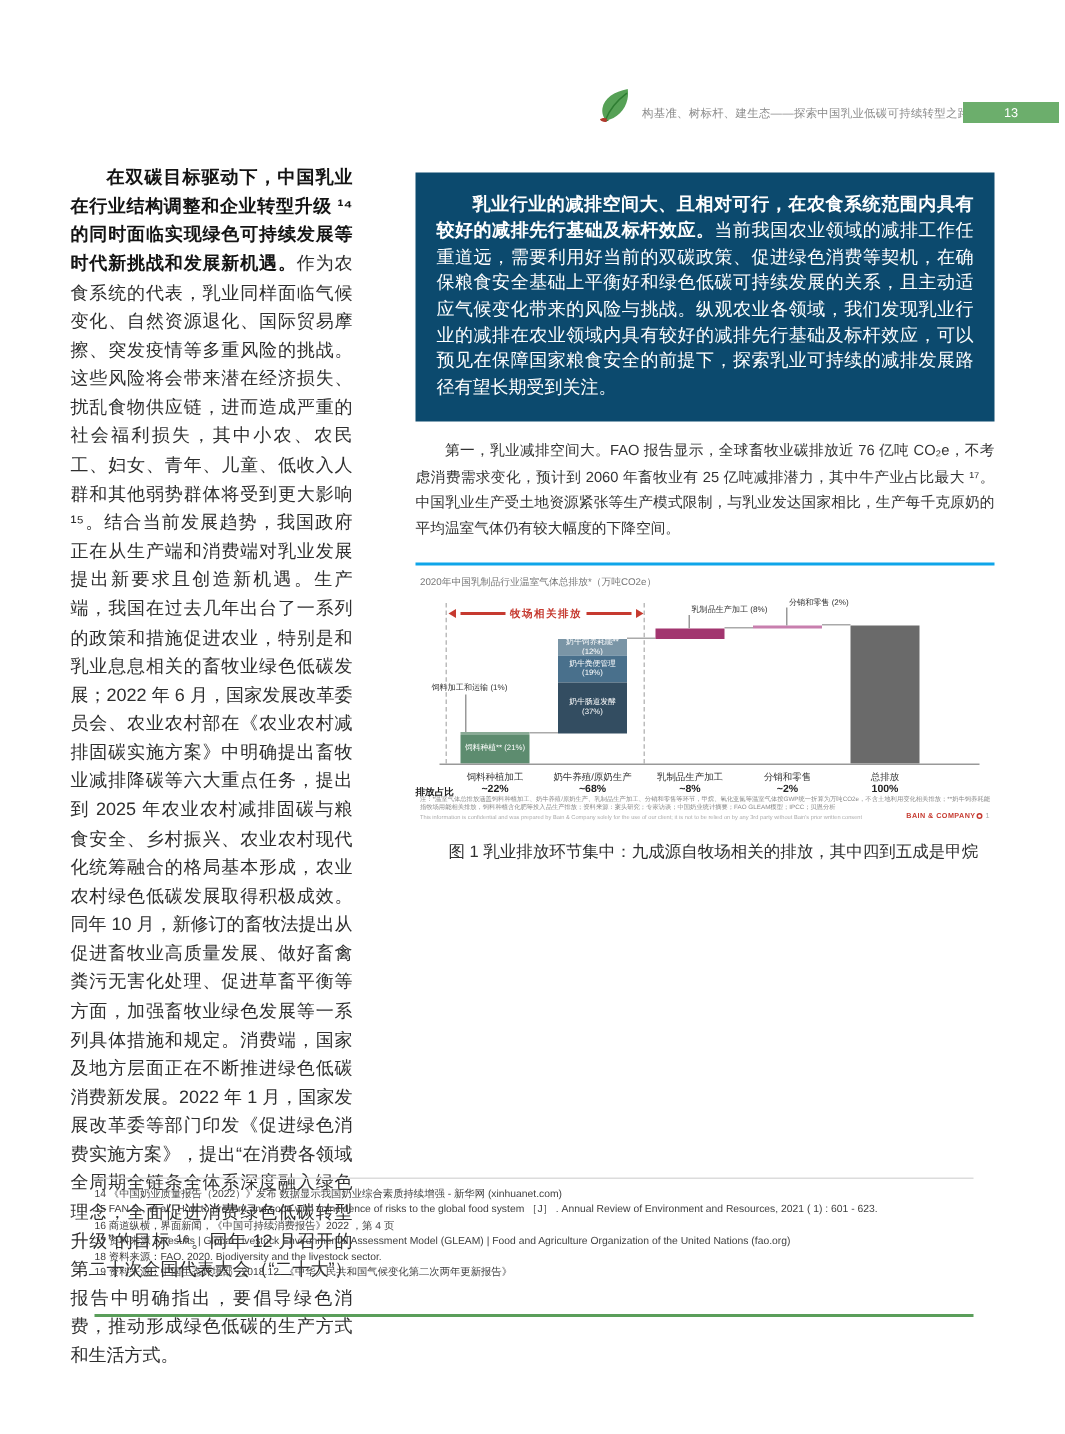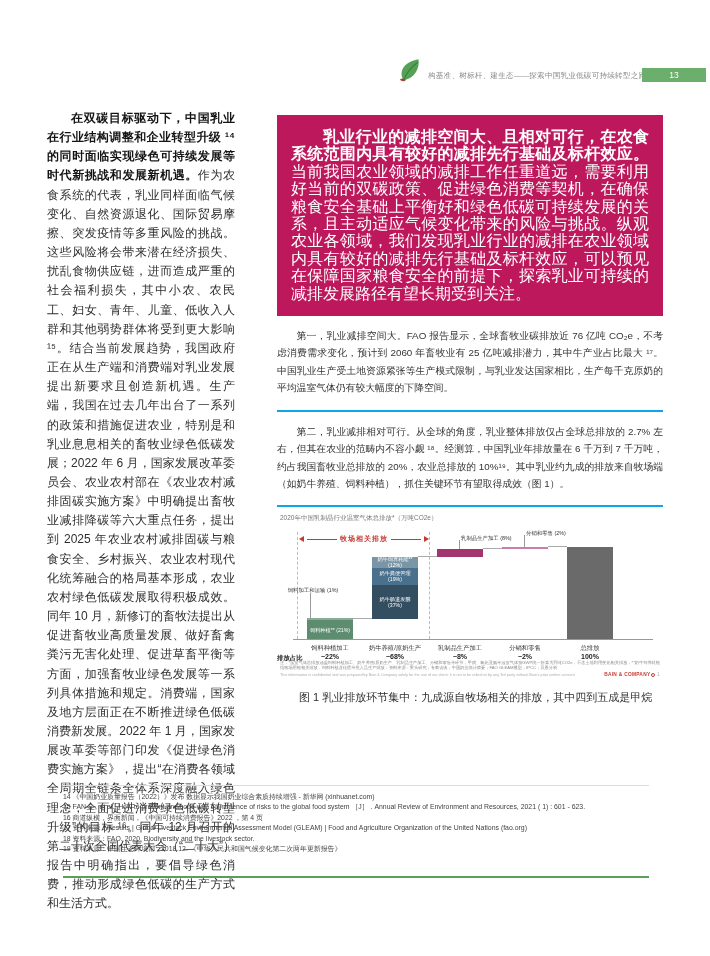--- a/index.html
+++ b/index.html
@@ -12,21 +12,21 @@
   .hdr-title{position:absolute;left:428px;top:71px;font-size:7.6px;color:#8c8c8c;letter-spacing:.2px;white-space:nowrap}
   .hdr-page{position:absolute;left:642px;top:68px;width:64px;height:14px;background:#6cae6c;color:#fff;font-size:8.5px;text-align:center;line-height:14px}
 
   
   .left-col{position:absolute;left:47px;top:109px;width:188px;font-size:12px;line-height:19.15px;text-align:justify;color:#2e2e2e}
   .left-col p{text-indent:2em}
   .lead{font-weight:bold;color:#141414}
 
   
   .right-col{position:absolute;left:277px;top:115px;width:386px}
-  .green-box{background:#be185d;color:#fff;padding:13px 14px 14px;font-size:16px;line-height:17.4px;text-align:justify}
+  .green-box{background:#0c4a6e;color:#fff;padding:13px 14px 14px;font-size:12px;line-height:17.4px;text-align:justify}
   .green-box p{text-indent:2em}
   .gb-bold{font-weight:bold}
   .rc-p{font-size:9.8px;line-height:17.4px;color:#333;text-align:justify;padding:11px 0 13px;text-indent:2em}
   .rc-bordered{border-bottom:2px solid #0ea5e9}
 
   
   .chart{position:relative;width:386px;height:168px;margin-top:6px}
   .chart-title{position:absolute;left:3px;top:1px;font-size:6.5px;color:#777}
   .plot{position:absolute;left:0;top:15px;width:386px;height:111px}
   .axis{position:absolute;left:16px;bottom:-1px;width:360px;height:1px;background:#999}
@@ -76,21 +76,20 @@
     <p><span class="lead">在双碳目标驱动下，中国乳业在行业结构调整和企业转型升级 ¹⁴ 的同时面临实现绿色可持续发展等时代新挑战和发展新机遇。</span><span>作为农食系统的代表，乳业同样面临气候变化、自然资源退化、国际贸易摩擦、突发疫情等多重风险的挑战。这些风险将会带来潜在经济损失、扰乱食物供应链，进而造成严重的社会福利损失，其中小农、农民工、妇女、青年、儿童、低收入人群和其他弱势群体将受到更大影响 ¹⁵。结合当前发展趋势，我国政府正在从生产端和消费端对乳业发展提出新要求且创造新机遇。生产端，我国在过去几年出台了一系列的政策和措施促进农业，特别是和乳业息息相关的畜牧业绿色低碳发展；2022 年 6 月，国家发展改革委员会、农业农村部在《农业农村减排固碳实施方案》中明确提出畜牧业减排降碳等六大重点任务，提出到 2025 年农业农村减排固碳与粮食安全、乡村振兴、农业农村现代化统筹融合的格局基本形成，农业农村绿色低碳发展取得积极成效。同年 10 月，新修订的畜牧法提出从促进畜牧业高质量发展、做好畜禽粪污无害化处理、促进草畜平衡等方面，加强畜牧业绿色发展等一系列具体措施和规定。消费端，国家及地方层面正在不断推进绿色低碳消费新发展。2022 年 1 月，国家发展改革委等部门印发《促进绿色消费实施方案》，提出“在消费各领域全周期全链条全体系深度融入绿色理念，全面促进消费绿色低碳转型升级”的目标 ¹⁶。同年 12 月召开的第二十次全国代表大会（“二十大”）报告中明确指出，要倡导绿色消费，推动形成绿色低碳的生产方式和生活方式。</span></p>
   </div>
 
   <div class="right-col">
 
     <div class="green-box">
       <p><span class="gb-bold">乳业行业的减排空间大、且相对可行，在农食系统范围内具有较好的减排先行基础及标杆效应。</span><span>当前我国农业领域的减排工作任重道远，需要利用好当前的双碳政策、促进绿色消费等契机，在确保粮食安全基础上平衡好和绿色低碳可持续发展的关系，且主动适应气候变化带来的风险与挑战。纵观农业各领域，我们发现乳业行业的减排在农业领域内具有较好的减排先行基础及标杆效应，可以预见在保障国家粮食安全的前提下，探索乳业可持续的减排发展路径有望长期受到关注。</span></p>
     </div>
 
     <p class="rc-p rc-bordered">第一，乳业减排空间大。FAO 报告显示，全球畜牧业碳排放近 76 亿吨 CO₂e，不考虑消费需求变化，预计到 2060 年畜牧业有 25 亿吨减排潜力，其中牛产业占比最大 ¹⁷。中国乳业生产受土地资源紧张等生产模式限制，与乳业发达国家相比，生产每千克原奶的平均温室气体仍有较大幅度的下降空间。</p>
-    <p class="rc-p rc-bordered">第二，乳业减排相对可行。从全球的角度，乳业整体排放仅占全球总排放的 2.7% 左右，但其在农业的范畴内不容小觑 ¹⁸。经测算，中国乳业年排放量在 6 千万到 7 千万吨，约占我国畜牧业总排放的 20%，农业总排放的 10%¹⁹。其中乳业约九成的排放来自牧场端（如奶牛养殖、饲料种植），抓住关键环节有望取得成效（图 1）。</p>
 
     <div class="chart">
       <div class="chart-title">2020年中国乳制品行业温室气体总排放*（万吨CO2e）</div>
 
       <div class="plot">
         <div class="dash" style="left:20px"></div>
         <div class="dash" style="left:152px"></div>
 
         <div class="farm-arrow">
           <span class="tri-l"></span>

